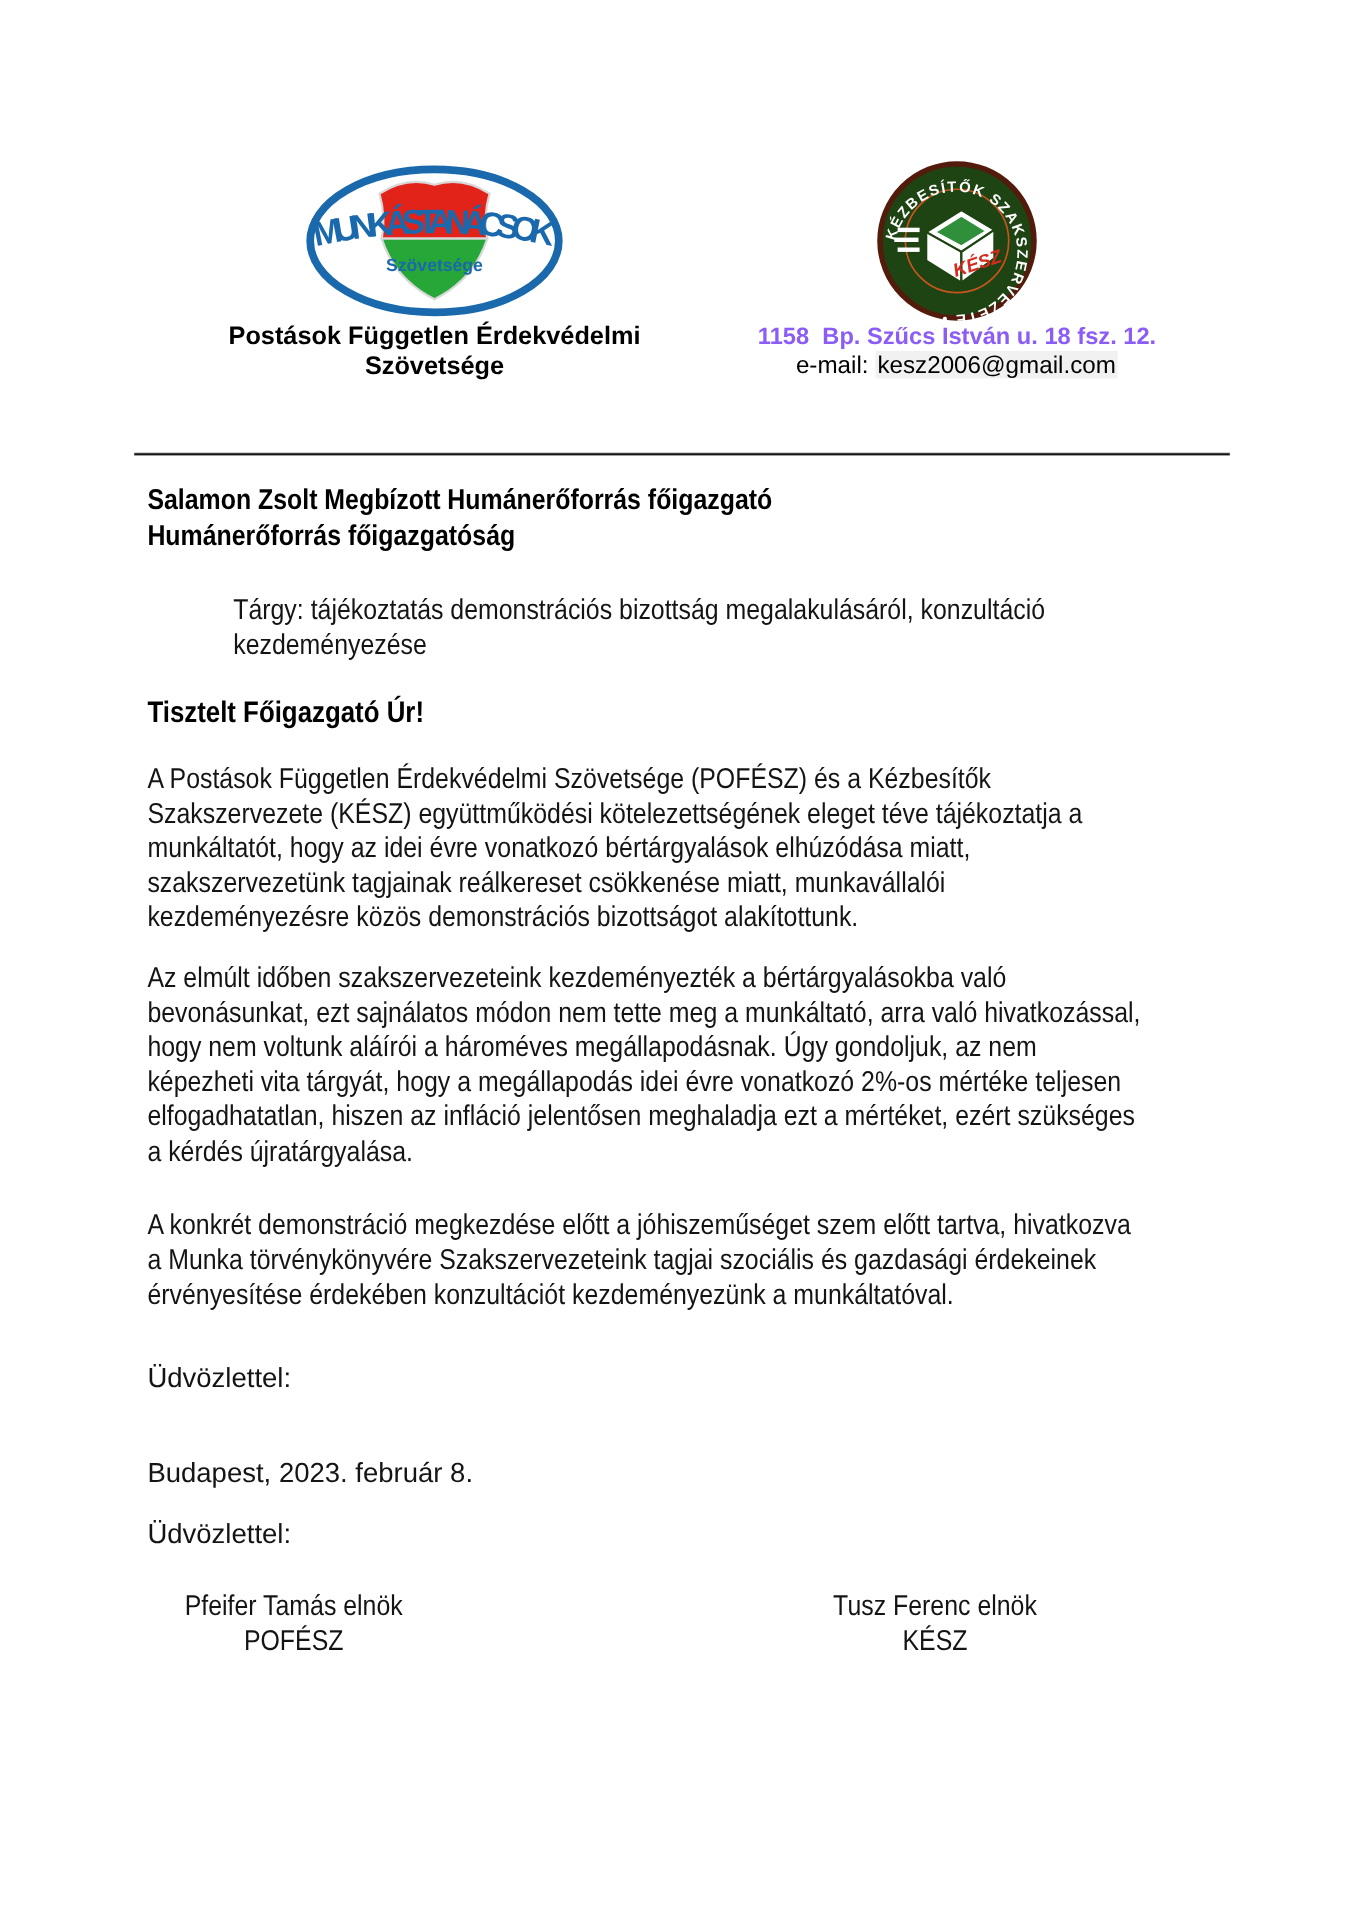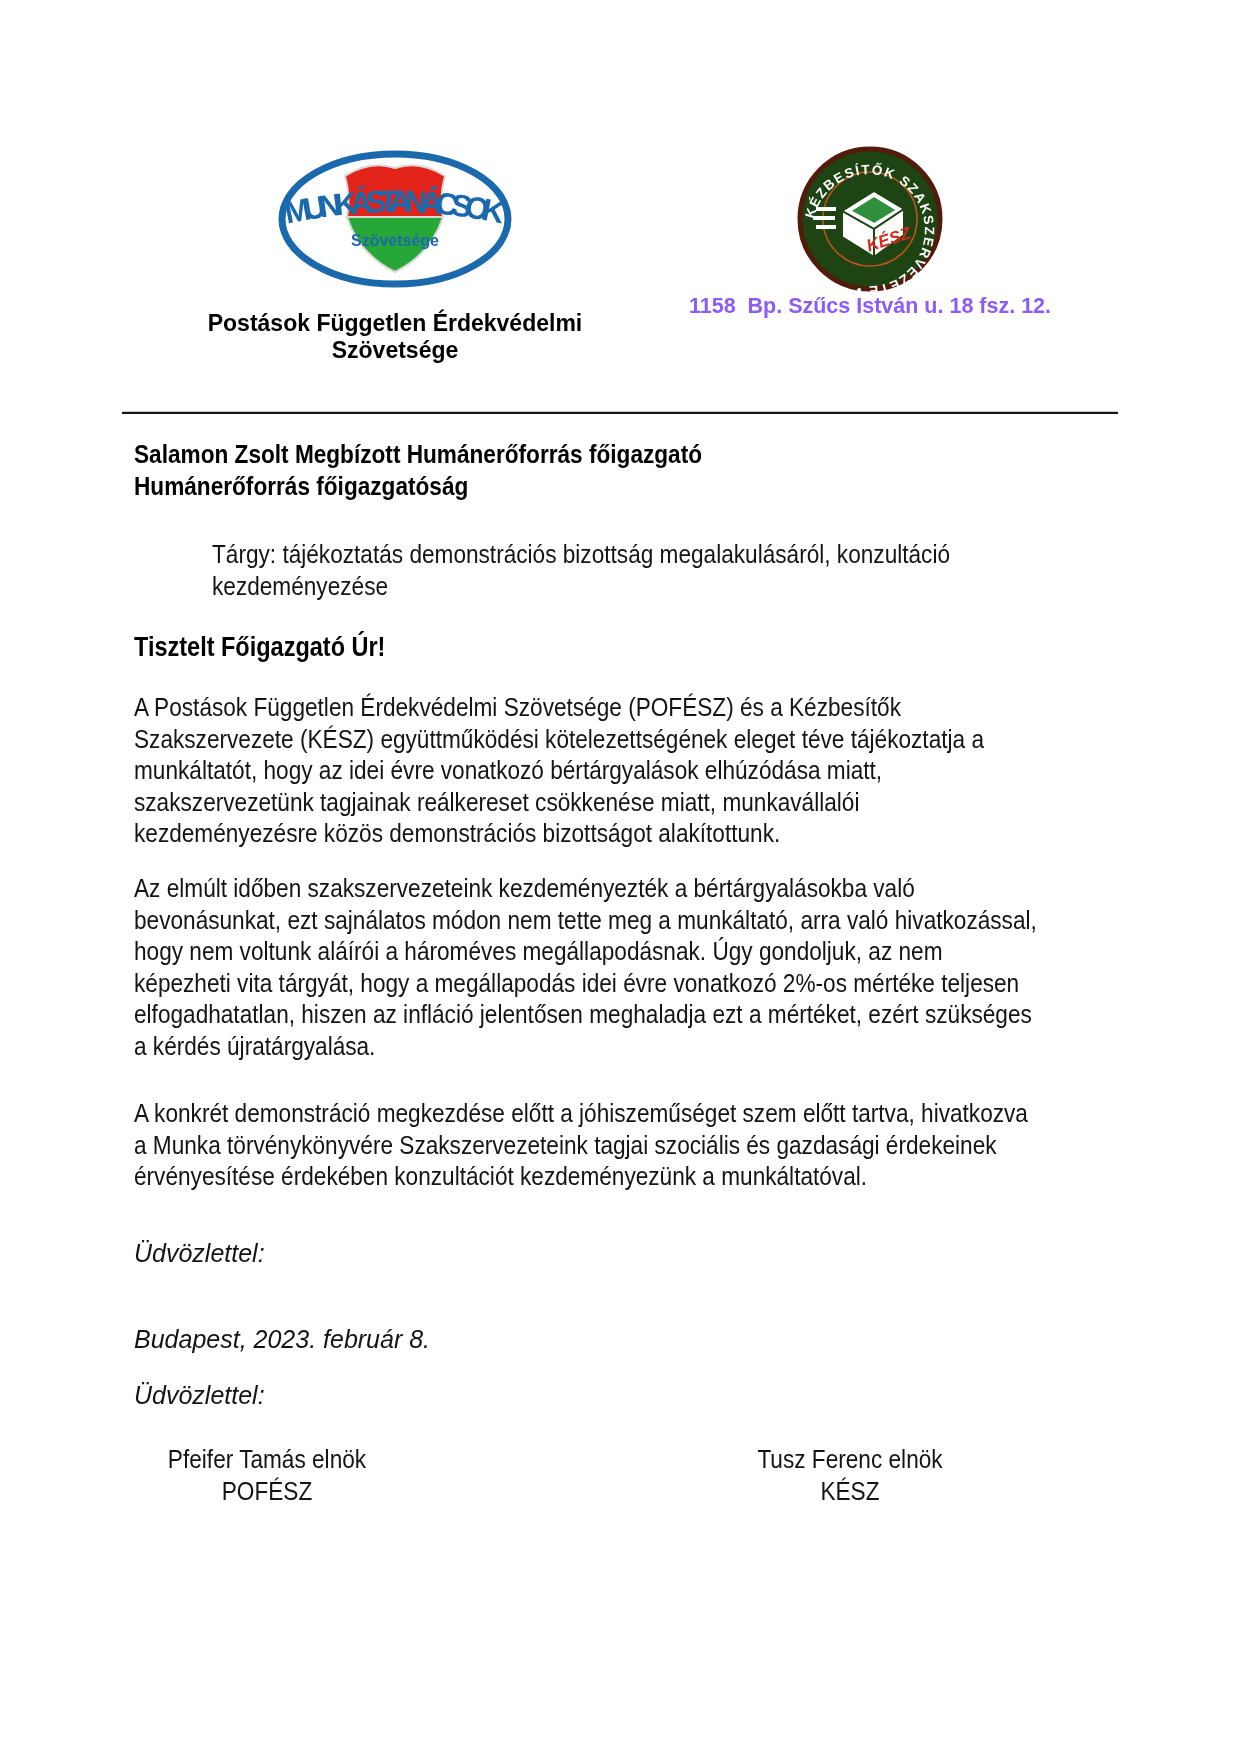--- a/index.html
+++ b/index.html
@@ -6,35 +6,35 @@
   .page {
     position:relative; width:1241px; height:1755px; background:#ffffff;
     font-family:"Liberation Sans","DejaVu Sans",sans-serif; color:#141414;
     overflow:hidden;
   }
   
   .hdr-left  { position:absolute; left:170px; top:148px; width:450px; text-align:center; }
   .hdr-right { position:absolute; left:610px; top:145px; width:520px; text-align:center; }
   .hdr-left svg, .hdr-right svg { display:block; margin:0 auto; }
   .org-line  { font-weight:bold; font-size:23px; line-height:27px; color:#000; }
-  .org-line.first { margin-top:20px; }
+  .org-line.first { margin-top:2px; }
   .addr-line { font-weight:bold; font-size:21.5px; line-height:26px; color:#8b5cf6; white-space:pre; }
   .mail-line { font-size:22px; line-height:26px; color:#000; }
   .email-shade { background:#f1f1f1; padding:0 2px; }
   .divider { position:absolute; left:122px; top:411px; width:996px; height:0;
              border-top:1px solid #cccccc; border-bottom:2px solid #141414; }
   
   .narrow { transform:scaleX(0.87); transform-origin:0 0; }
   .block  { position:absolute; left:134px; }
   .recipient { top:438px; font-weight:bold; font-size:26px; line-height:32px; color:#000; white-space:nowrap; }
   .subject   { left:212px; top:538px; font-size:26px; line-height:32px; }
   .greeting  { top:632px; font-weight:bold; font-size:27px; line-height:30px; color:#000; white-space:nowrap; }
   .para { font-size:26px; line-height:31.5px; width:1041px; }
   .p1 { top:692px; } .p2 { top:873px; } .p3 { top:1098px; }
-  .plain { position:absolute; left:134px; font-size:25px; line-height:30px;font-style:italic; }
+  .plain { position:absolute; left:134px; font-size:25px; line-height:30px; }
   .close1 { top:1238px; } .dateline { top:1324px; } .close2 { top:1380px; }
   .sig { position:absolute; top:1443px; width:420px; text-align:center;
          font-size:26px; line-height:32px; transform:translateX(-50%) scaleX(0.87); }
   .sig-left  { left:267px; }
   .sig-right { left:850px; }
 </style>
 </head>
 <body>
 
 <div class="page">
@@ -69,20 +69,21 @@
         <g transform="translate(76,76)">
           <polygon points="-30,-10 2,-30 32,-12 2,8" fill="#ffffff" stroke="#1d4412" stroke-width="2" stroke-linejoin="round"></polygon>
           <polygon points="-22,-10 2,-25 25,-11 2,3" fill="#2f8f3a" stroke="#ffffff" stroke-width="2" stroke-linejoin="round"></polygon>
           <polygon points="-30,-10 2,8 2,36 -30,16" fill="#ffffff" stroke="#1d4412" stroke-width="2" stroke-linejoin="round"></polygon>
           <polygon points="2,8 32,-12 32,14 2,36" fill="#ffffff" stroke="#1d4412" stroke-width="2" stroke-linejoin="round"></polygon>
           <text x="17" y="24" text-anchor="middle" transform="rotate(-18 17 20)" font-family="Liberation Sans, DejaVu Sans, sans-serif" font-weight="bold" font-style="italic" font-size="17" fill="#d42b1e">KÉSZ</text>
         </g>
       </g>
     </svg>
     <div class="addr-line">1158  Bp. Szűcs István u. 18 fsz. 12.</div>
+    <div class="mail-line"><span>e-mail: </span><span class="email-shade">kesz2006@gmail.com</span></div>
   </div>
 
   <div class="divider"></div>
 
   <div class="block recipient narrow">
     <div>Salamon Zsolt Megbízott Humánerőforrás főigazgató</div>
     <div>Humánerőforrás főigazgatóság</div>
   </div>
 
   <div class="block subject narrow">

